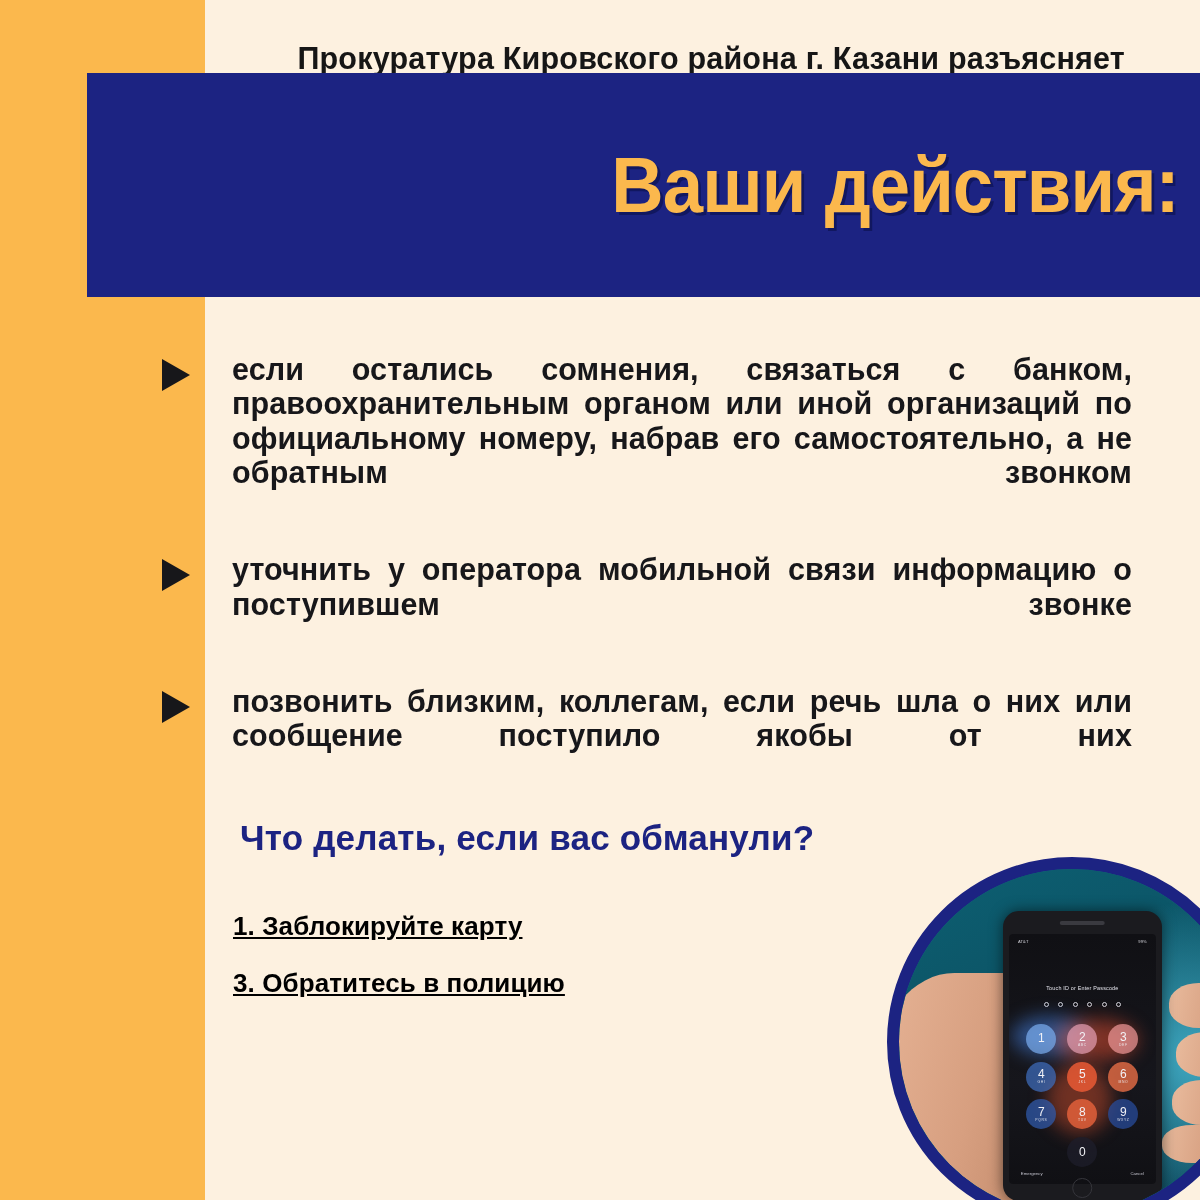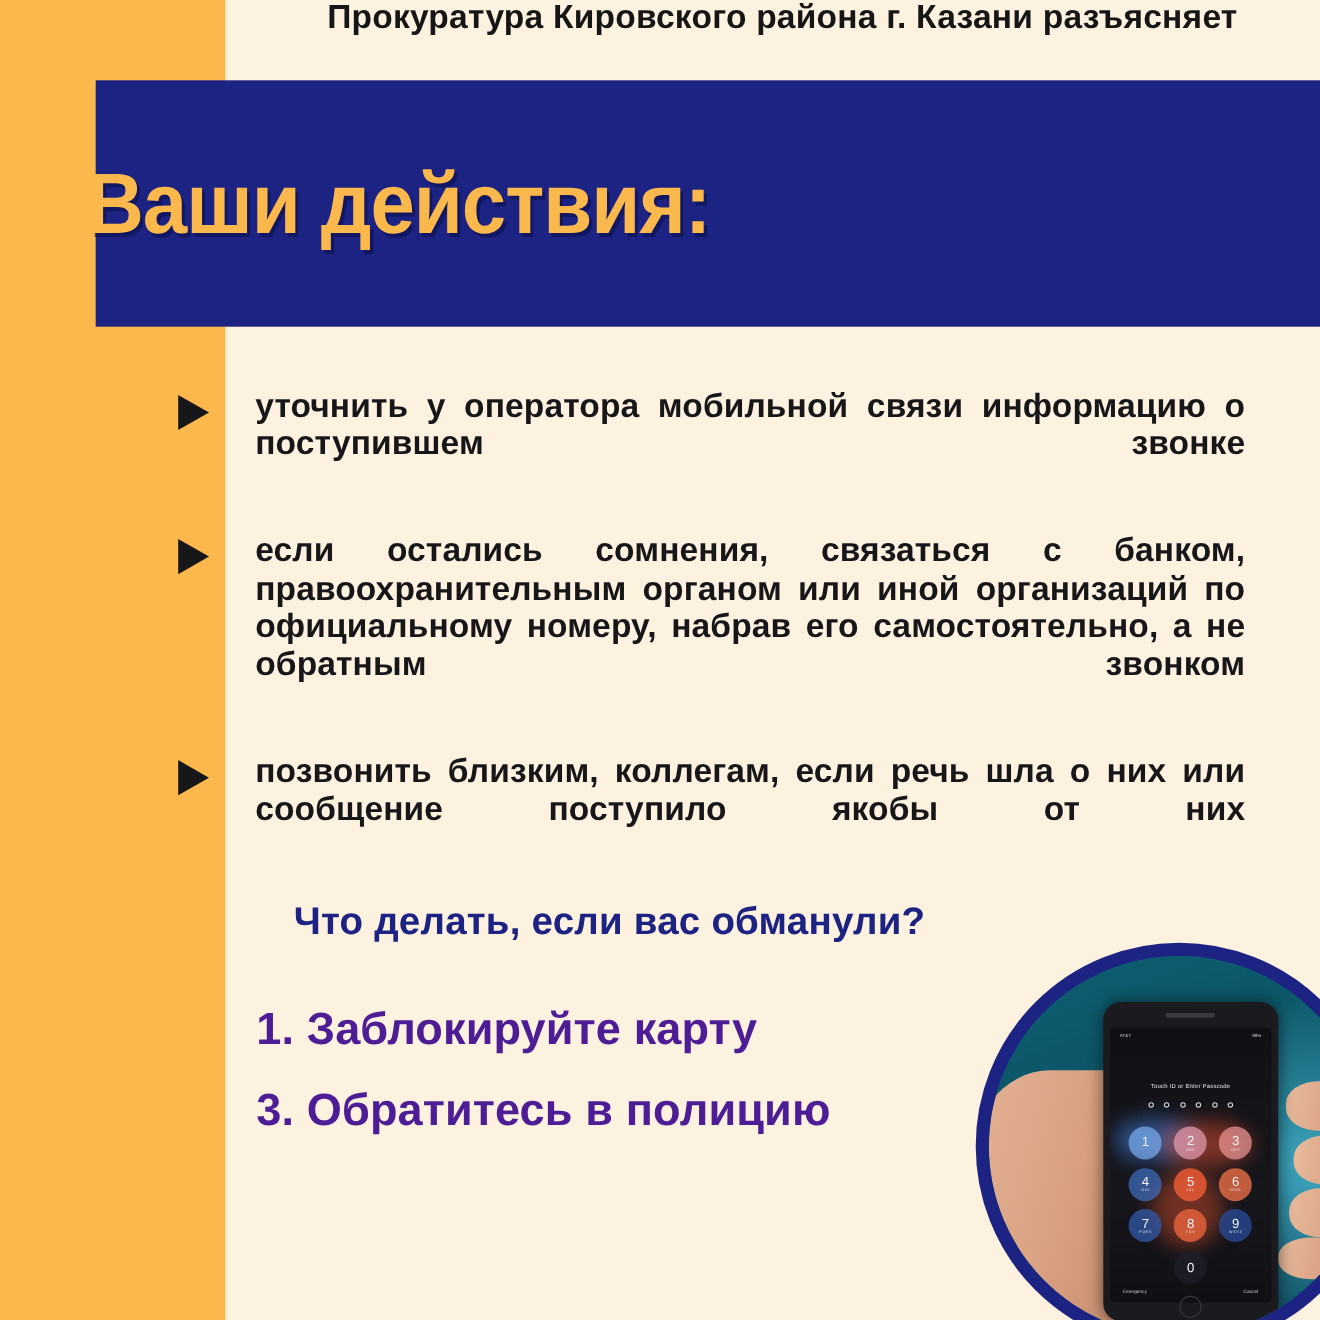--- a/index.html
+++ b/index.html
@@ -36,21 +36,21 @@
 
   
   .header-bar {
     position: absolute;
     left: 0;
     top: 0;
     width: 1131px;
     height: 73px;
     z-index: 3;
     display: flex;
-    align-items: flex-start;
+    align-items: flex-end;
     justify-content: flex-end;
     padding-right: 6px;
     box-sizing: border-box;
   }
   .header-title {
     font-size: 30.5px;
     font-weight: bold;
     color: #161616;
     letter-spacing: 0.2px;
     white-space: nowrap;
@@ -61,21 +61,21 @@
   .title-banner {
     position: absolute;
     left: 87px;
     top: 73px;
     width: 1113px;
     height: 224px;
     background: #1c2382;
     z-index: 4;
     display: flex;
     align-items: center;
-    justify-content: flex-start;
+    justify-content: flex-end;
   }
   .banner-title {
     color: #fbb84d;
     font-size: 78px;
     font-weight: bold;
     letter-spacing: -1px;
     line-height: 1;
     text-shadow: 3px 3px 0 rgba(10, 14, 70, 0.55);
     transform: scaleX(0.93);
     margin-left: -30px;
@@ -128,40 +128,40 @@
     position: absolute;
     left: 240px;
     top: 820px;
     z-index: 5;
     font-size: 35px;
     font-weight: bold;
     color: #1c2382;
     letter-spacing: 0.2px;
     line-height: 1;
     white-space: nowrap;
-    margin-left: 27px;
   }
 
   
   .numbered-list {
     position: absolute;
     left: 233px;
     top: 912px;
     width: 605px;
     z-index: 5;
   }
   .numbered-item {
-    font-size: 41px;
+    font-size: 26px;
     font-weight: bold;
-    color: #4c1d95;
+    color: #000000;
     line-height: 1.13;
     margin-bottom: 28px;
     text-align: justify;
     text-justify: inter-word;
     letter-spacing: 0.1px;
+    text-decoration: underline;
   }
   .numbered-item::after {
     content: "";
     display: inline-block;
     width: 100%;
   }
   .numbered-item.no-justify {
     text-align: left;
   }
   .numbered-item.no-justify::after {
@@ -374,26 +374,26 @@
 
   <div class="title-banner">
     <div class="banner-title">Ваши действия:</div>
   </div>
 
   <div class="bullet-list">
 
 
     <div class="bullet-item">
       <span class="bullet-marker"></span>
-      <p class="bullet-text">уточнить у оператора мобильной связи информацию о поступившем звонке</p>
+      <p class="bullet-text">если остались сомнения, связаться с банком, правоохранительным органом или иной организаций по официальному номеру, набрав его самостоятельно, а не обратным звонком</p>
     </div>
 
     <div class="bullet-item">
       <span class="bullet-marker"></span>
-      <p class="bullet-text">если остались сомнения, связаться с банком, правоохранительным органом или иной организаций по официальному номеру, набрав его самостоятельно, а не обратным звонком</p>
+      <p class="bullet-text">уточнить у оператора мобильной связи информацию о поступившем звонке</p>
     </div>
 
     <div class="bullet-item">
       <span class="bullet-marker"></span>
       <p class="bullet-text">позвонить близким, коллегам, если речь шла о них или сообщение поступило якобы от них</p>
     </div>
 
   </div>
 
   <div class="sub-heading">Что делать, если вас обманули?</div>

